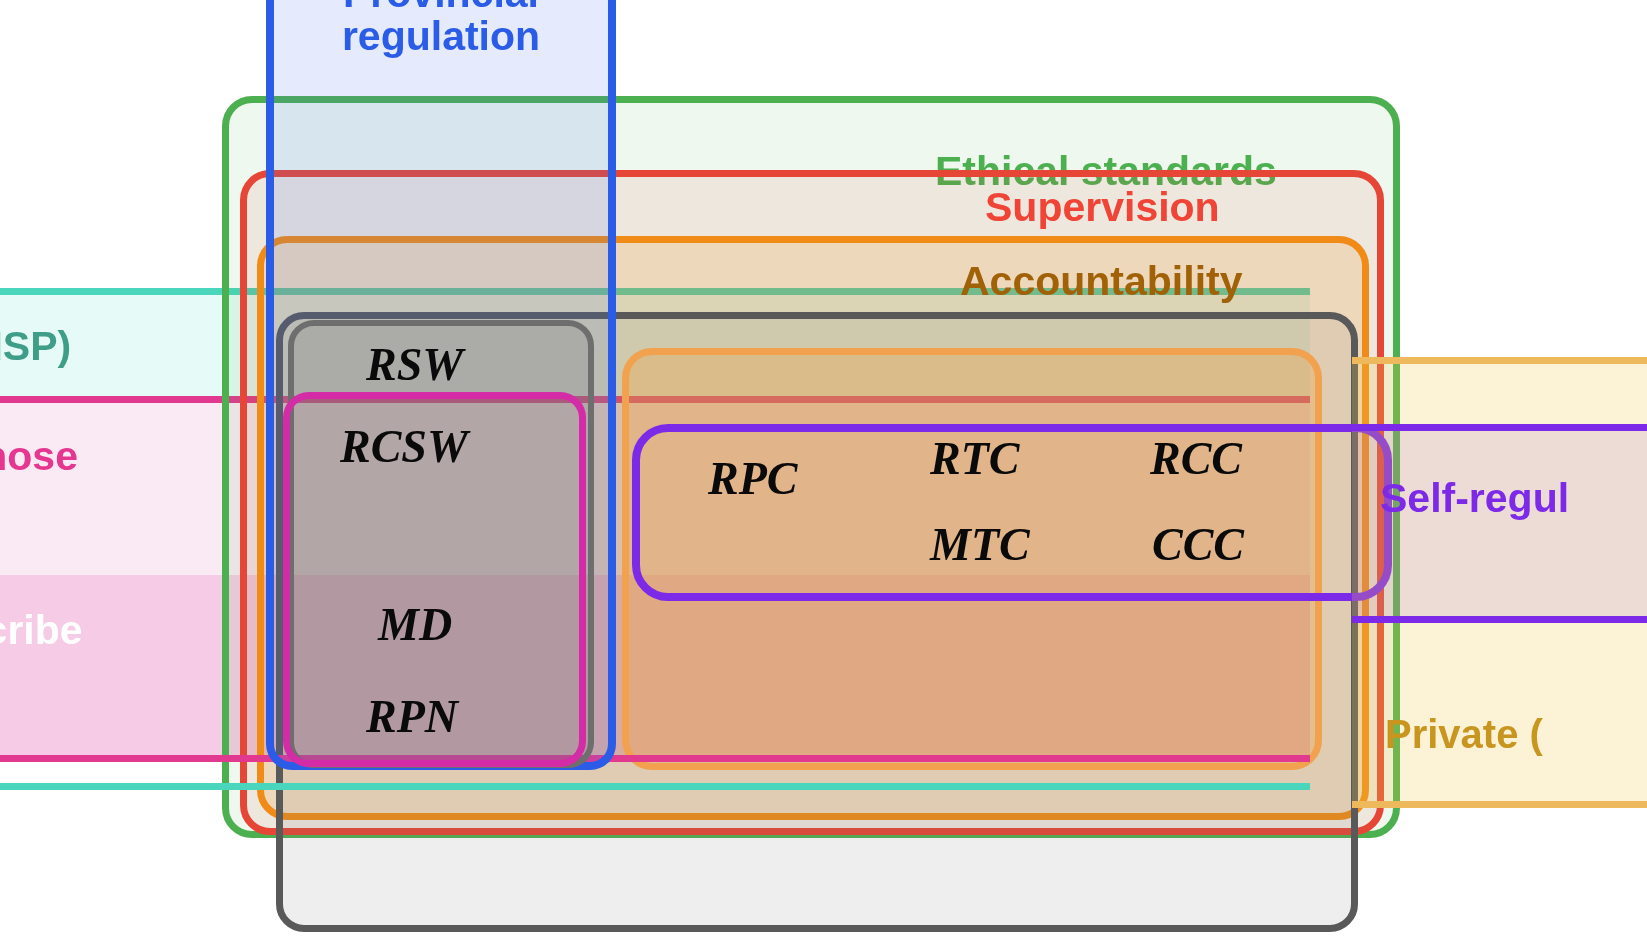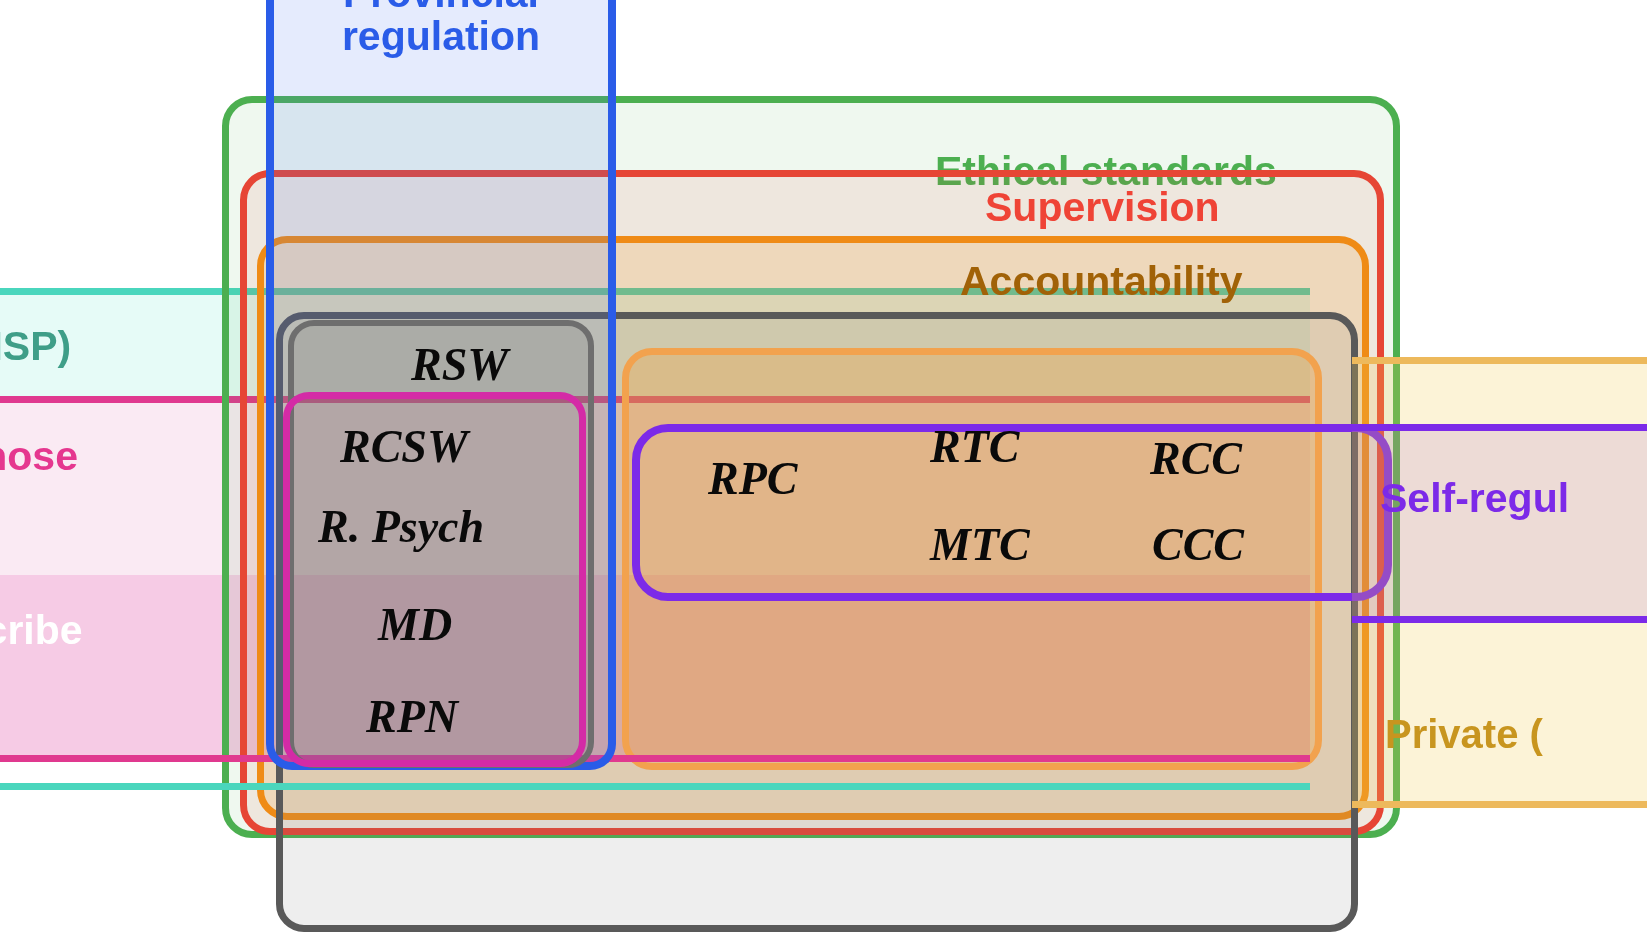--- a/index.html
+++ b/index.html
@@ -91,31 +91,31 @@
   .box-magenta{left:283px;top:392px;width:303px;height:375px;
                border:7px solid #d42ba6;border-radius:26px;background:transparent;}
 
   
   .box-purple{left:632px;top:424px;width:760px;height:177px;
                border:8px solid #7c2ae8;border-radius:36px;background:transparent;}
 
   
   .cred{position:absolute;color:#0a0a0a;font-family:"Liberation Serif",serif;
         font-weight:bold;font-style:italic;font-size:46px;white-space:nowrap;}
-  .cred-rsw{left:366px;top:338px;margin-left:45px;}
+  .cred-rsw{left:366px;top:338px;}
   .cred-rcsw{left:340px;top:420px;}
   .cred-rpsych{left:318px;top:500px;}
   .cred-md{left:378px;top:598px;}
   .cred-rpn{left:366px;top:690px;}
 
   .cred2{position:absolute;color:#0a0a0a;font-family:"Liberation Serif",serif;
         font-weight:bold;font-style:italic;font-size:46px;white-space:nowrap;
         text-align:center;}
   .c-rpc{left:708px;top:452px;text-align:right;}
-  .c-rtc{left:930px;top:420px;}
+  .c-rtc{left:930px;top:432px;}
   .c-rcc{left:1150px;top:432px;}
   .c-mpcc{left:680px;top:518px;}
   .c-mtc{left:930px;top:518px;}
   .c-ccc{left:1152px;top:518px;}
 </style>
 </head>
 <body>
 
 <div id="stage">
 
@@ -159,21 +159,20 @@
   <div class="rg box-purple"></div>
 
   <div class="rg rband band-private"></div>
   <div class="rg rband band-selfreg"></div>
 
   <div class="cap-selfreg">Self-regul</div>
   <div class="cap-private">Private (</div>
 
   <div class="cred cred-rsw">RSW</div>
   <div class="cred cred-rcsw">RCSW</div>
-  <div class="cred cred-rpsych">R. Psych</div>
   <div class="cred cred-md">MD</div>
   <div class="cred cred-rpn">RPN</div>
 
   <div class="cred2 c-rpc">RPC</div>
   <div class="cred2 c-rtc">RTC</div>
   <div class="cred2 c-rcc">RCC</div>
   <div class="cred2 c-mtc">MTC</div>
   <div class="cred2 c-ccc">CCC</div>
 
 </div>

